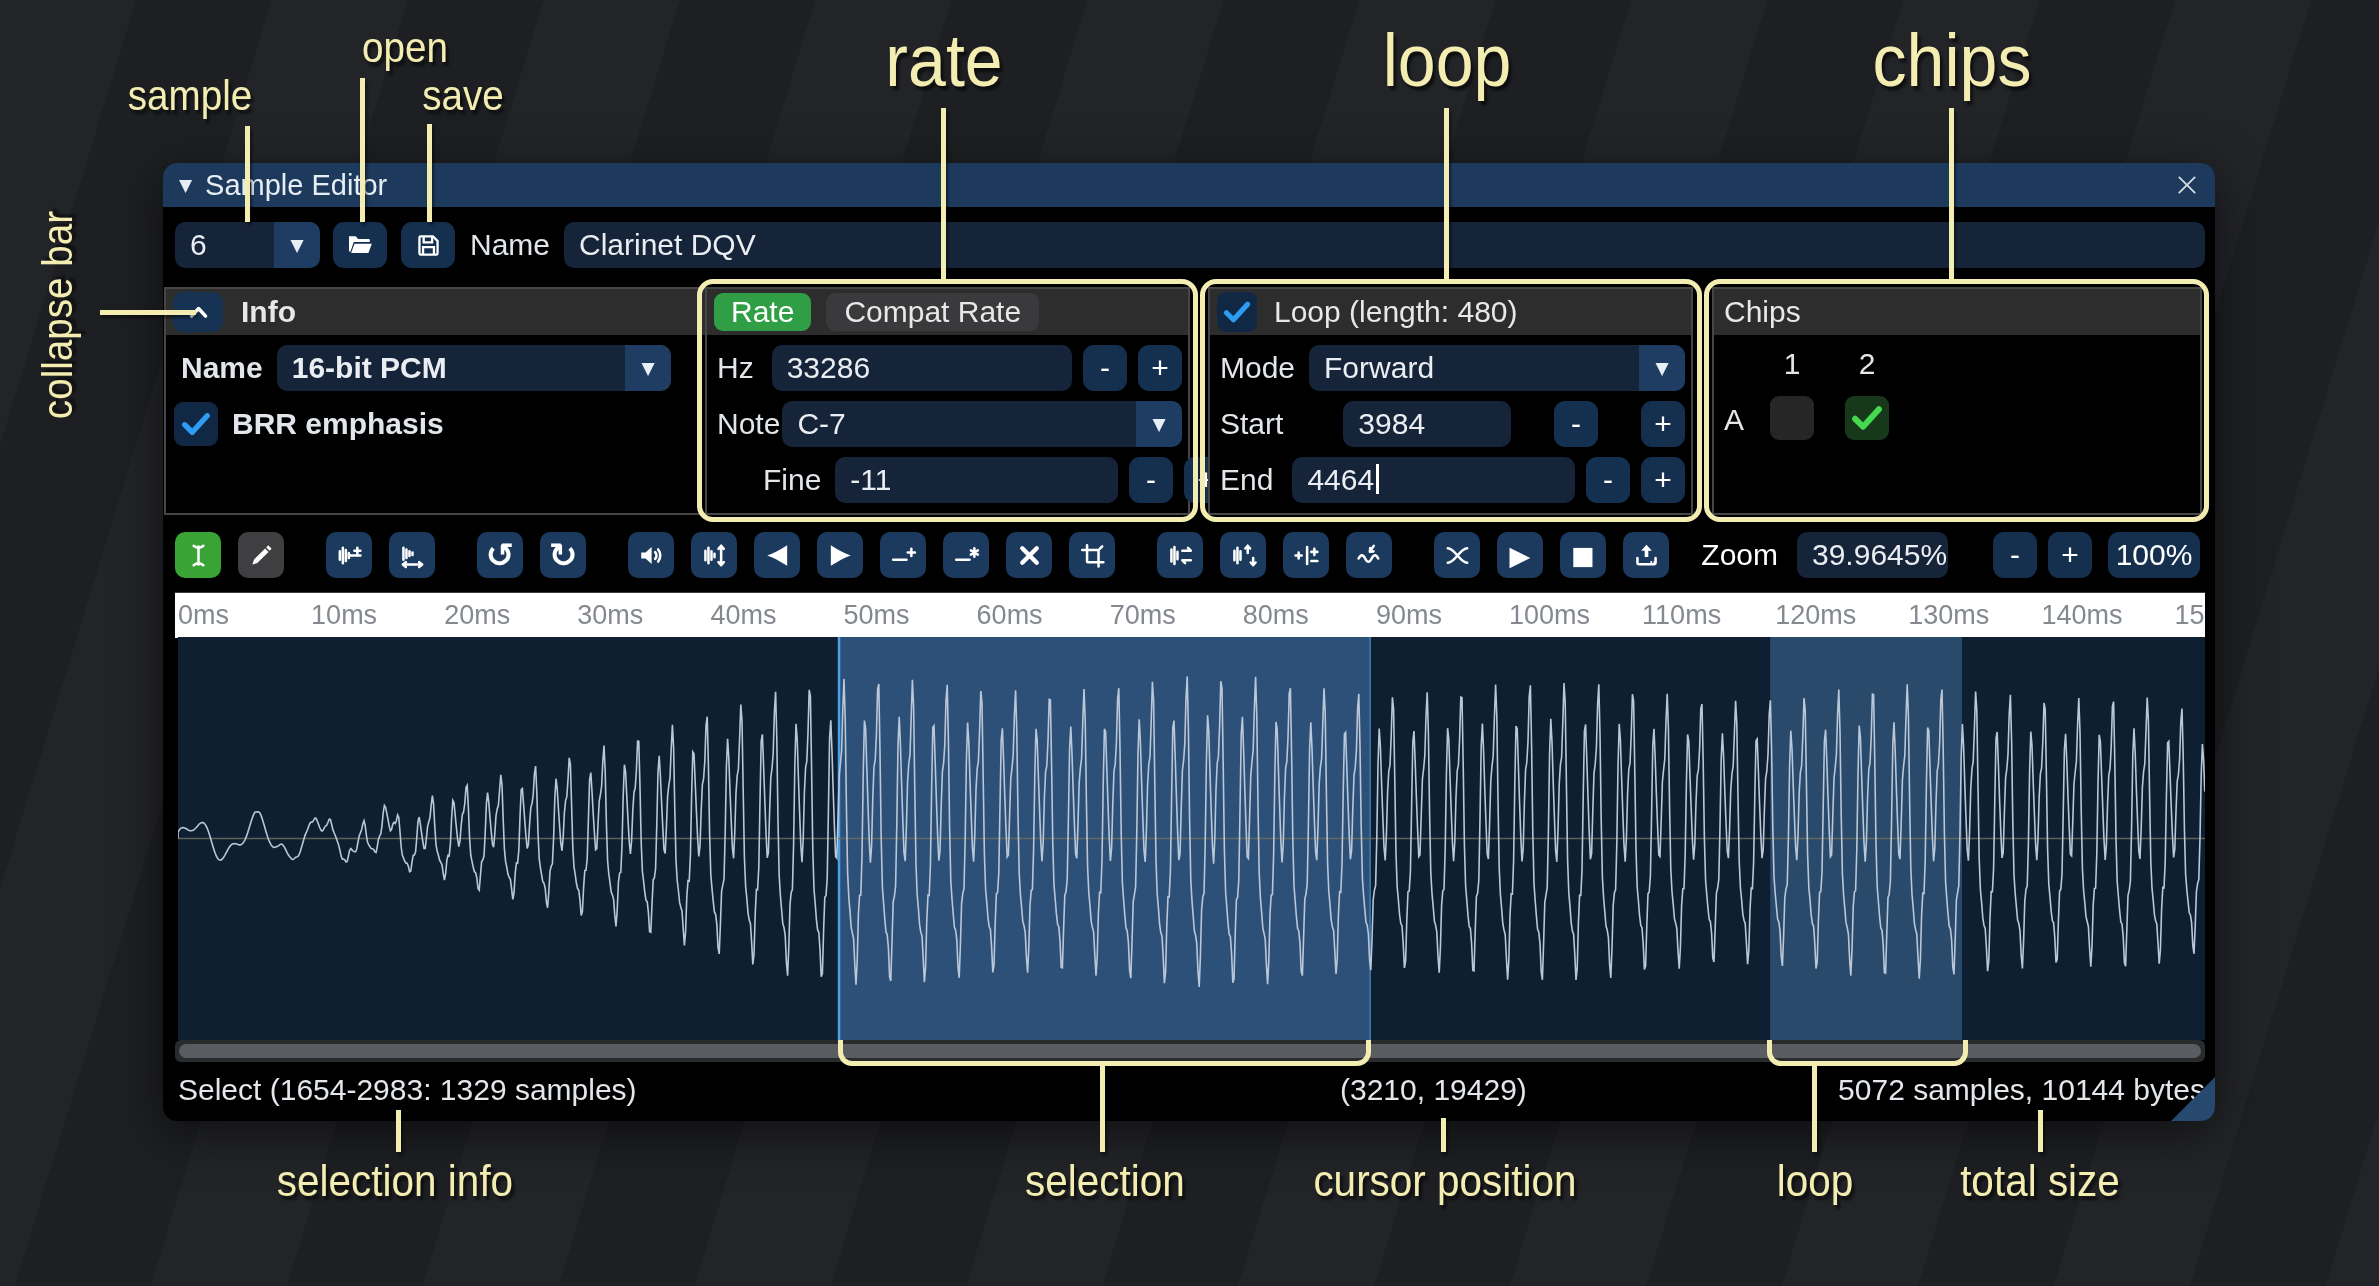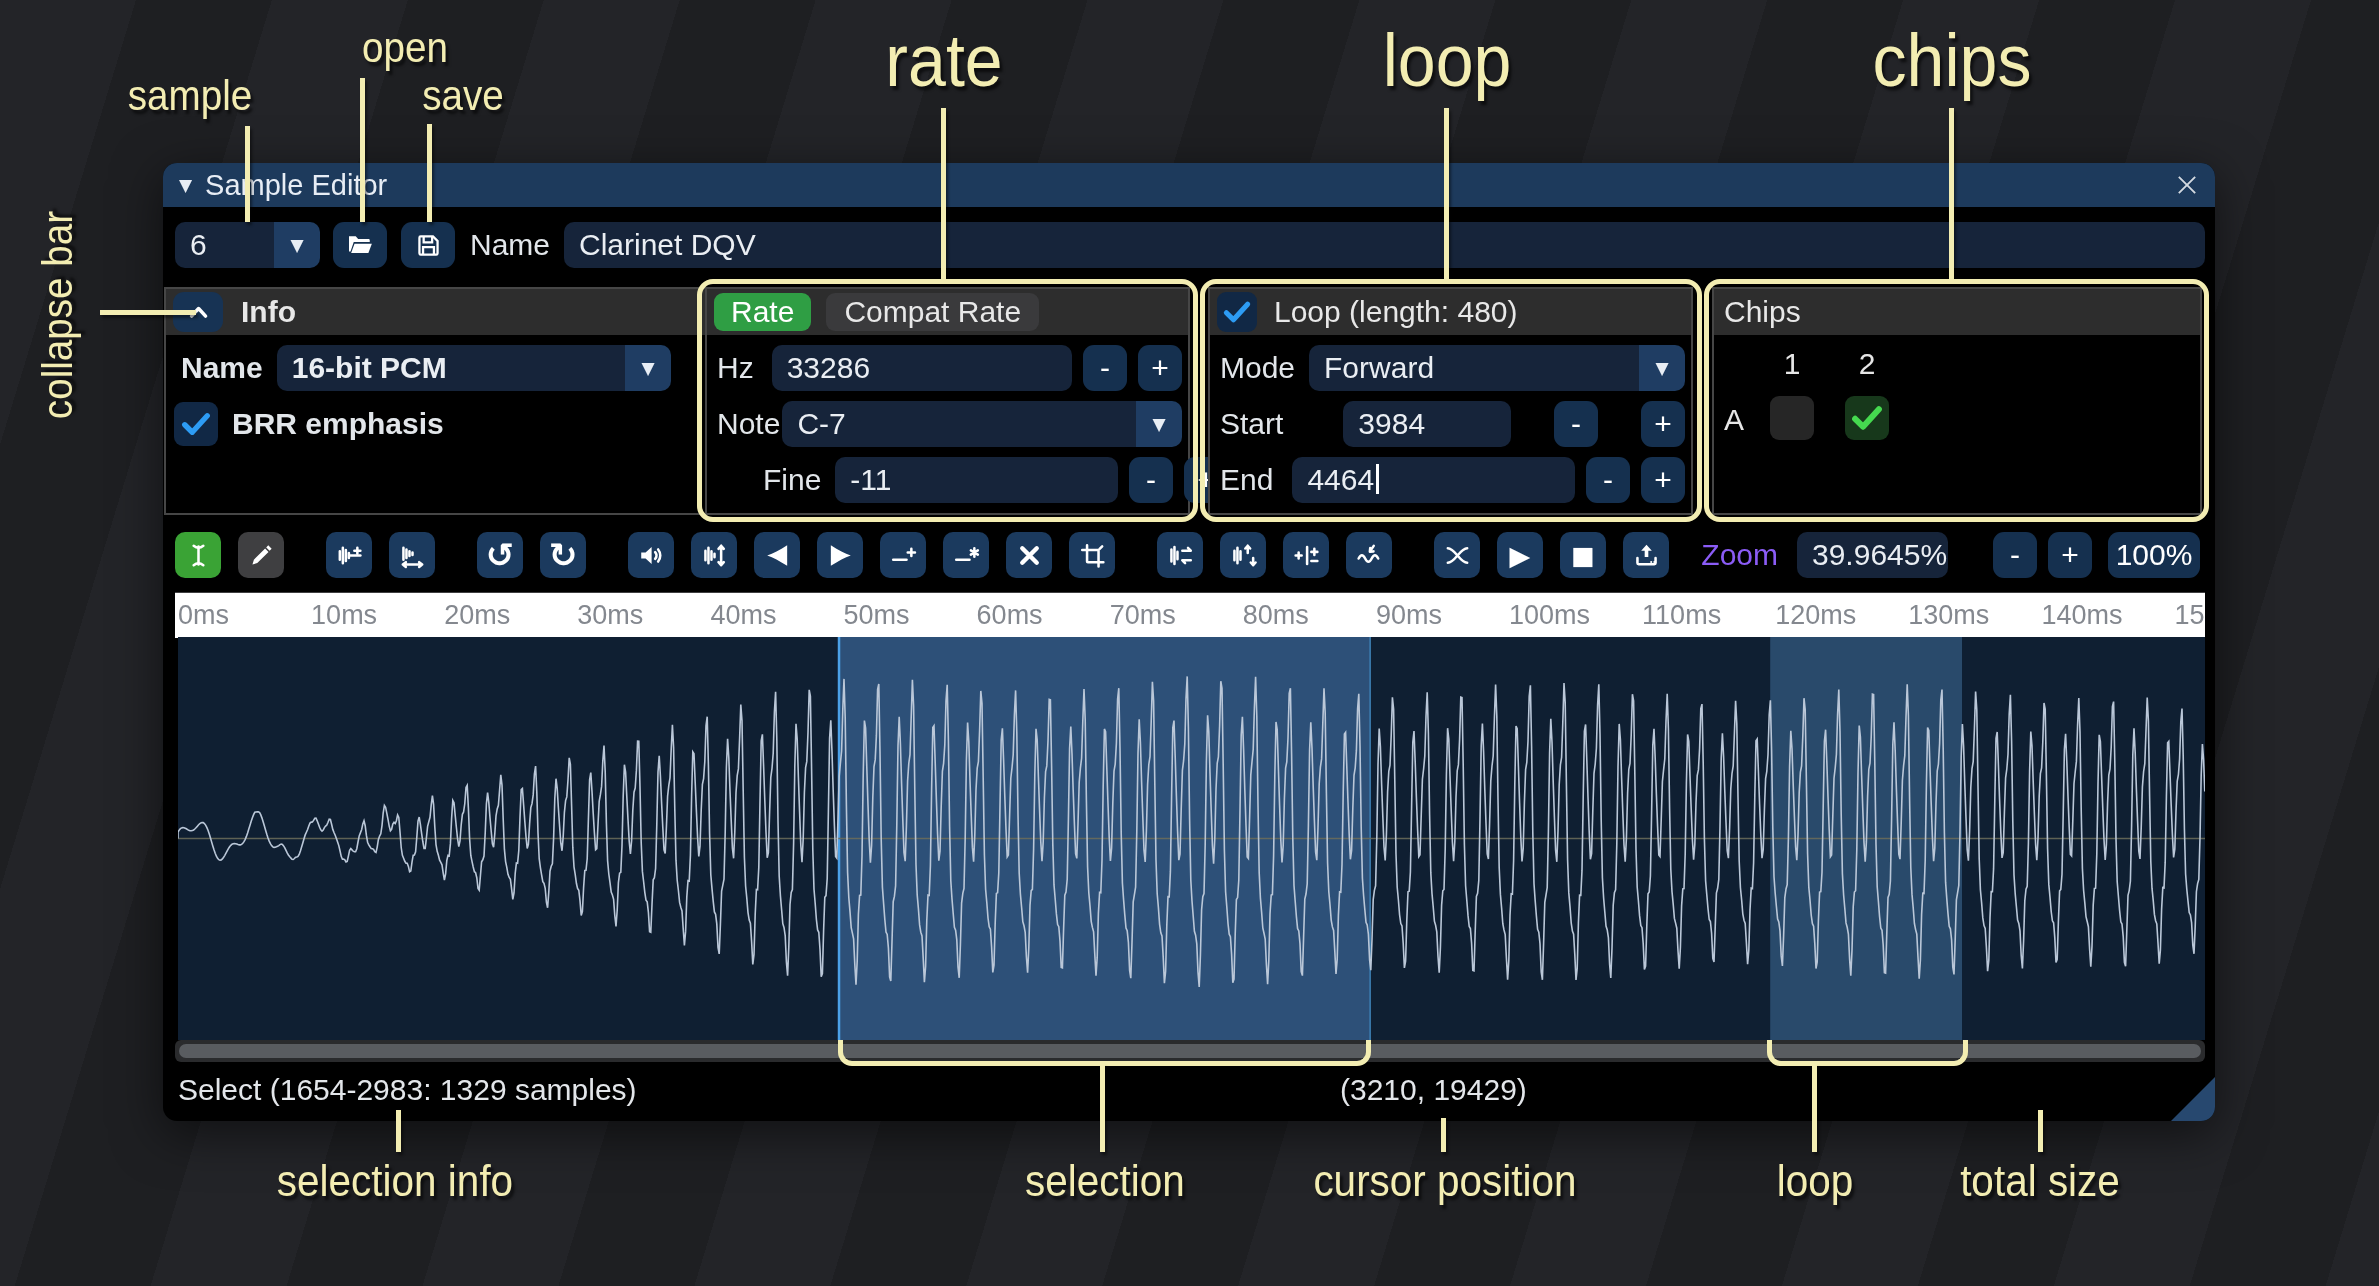--- a/index.html
+++ b/index.html
@@ -313,21 +313,21 @@
           <span class="glyph" style="font-size:25px;font-weight:bold;">■</span>
         </div>
         <div class="tb " style="margin-left: 17px;">
           <svg width="29" height="29" viewBox="0 0 24 24" fill="none" stroke="#fff" stroke-width="2.1" stroke-linecap="round" stroke-linejoin="round">
             <path fill="#fff" stroke="none" d="M12 3.2l4.4 4.9h-2.9v5.1h-3V8.1H7.6z"></path>
             <path d="M4.5 14v4.3a1 1 0 001 1h13a1 1 0 001-1V14"></path>
             <circle cx="15.9" cy="17.4" r="0.9" fill="#fff" stroke="none"></circle>
             <circle cx="18.5" cy="17.4" r="0.9" fill="#fff" stroke="none"></circle>
           </svg>
         </div>
-        <span style="margin-left:auto;color:#8b5cf6;font-size:30px;">Zoom</span>
+        <span style="margin-left:auto;color:#ffffff;font-size:30px;">Zoom</span>
       <div class="field" style="width:136px;height:46px;margin-left:19px;">39.9645%</div>
       <div class="sbtn" style="width:44px;height:46px;margin-left:45px;">-</div>
       <div class="sbtn" style="width:44px;height:46px;margin-left:11px;">+</div>
       <div class="sbtn" style="width:92px;height:46px;margin-left:16px;margin-right:5px;">100%</div>
     </div>
 
     <div id="ruler">
         <span style="left: 3px;">0ms</span>
         <span style="left: 136.1px;">10ms</span>
         <span style="left: 269.2px;">20ms</span>
@@ -358,20 +358,21 @@
         </svg>
     </div>
 
     <div id="scrollbar">
       <div id="scrollhandle"></div>
     </div>
 
     <div id="statusbar">
       <div style="left:15px;">Select (1654-2983: 1329 samples)</div>
       <div style="left:1177px;">(3210, 19429)</div>
+      <div style="right:10px;">5072 samples, 10144 bytes</div>
     </div>
     <div id="grip"></div>
   </div>
 
   <div class="ann small center" style="left:190px;top:72px;">sample</div>
   <div class="ann small center" style="left:405px;top:24px;">open</div>
   <div class="ann small center" style="left:463px;top:72px;">save</div>
   <div class="ann big center" style="left:944px;top:18px;">rate</div>
   <div class="ann big center" style="left:1447px;top:18px;">loop</div>
   <div class="ann big center" style="left:1952px;top:18px;">chips</div>

